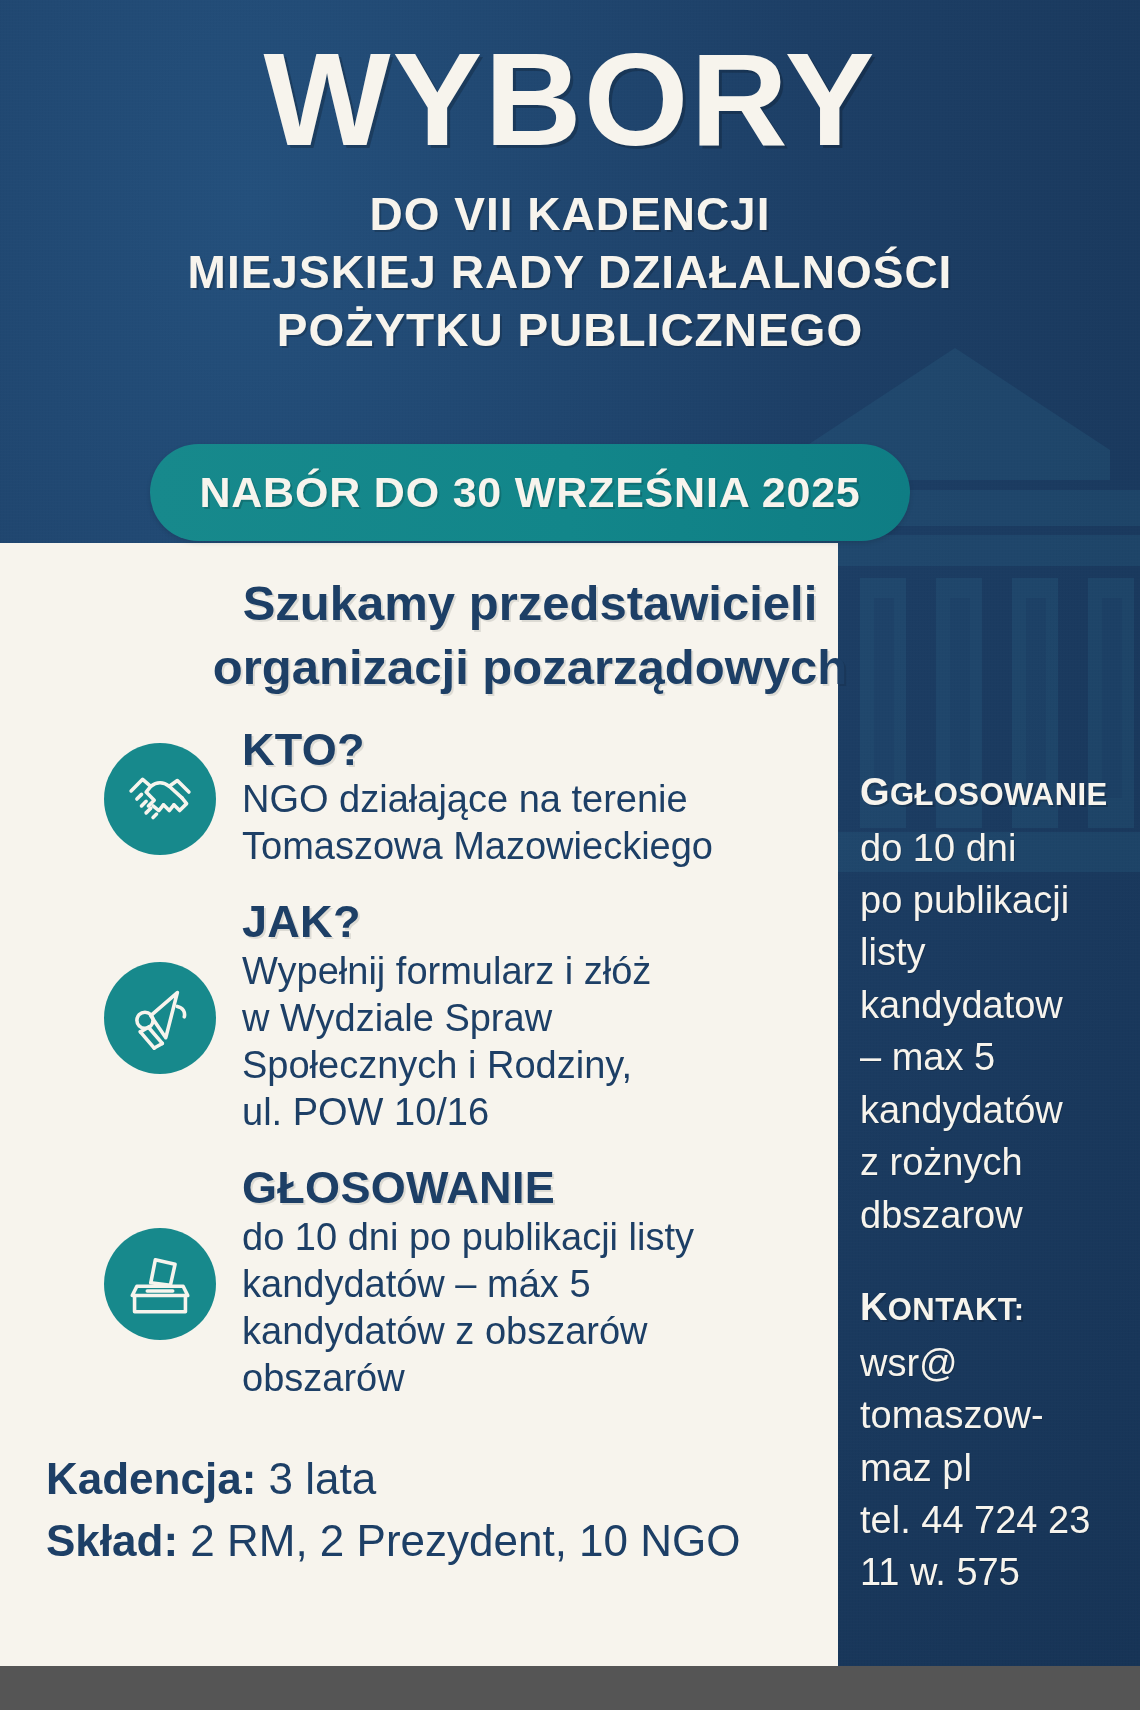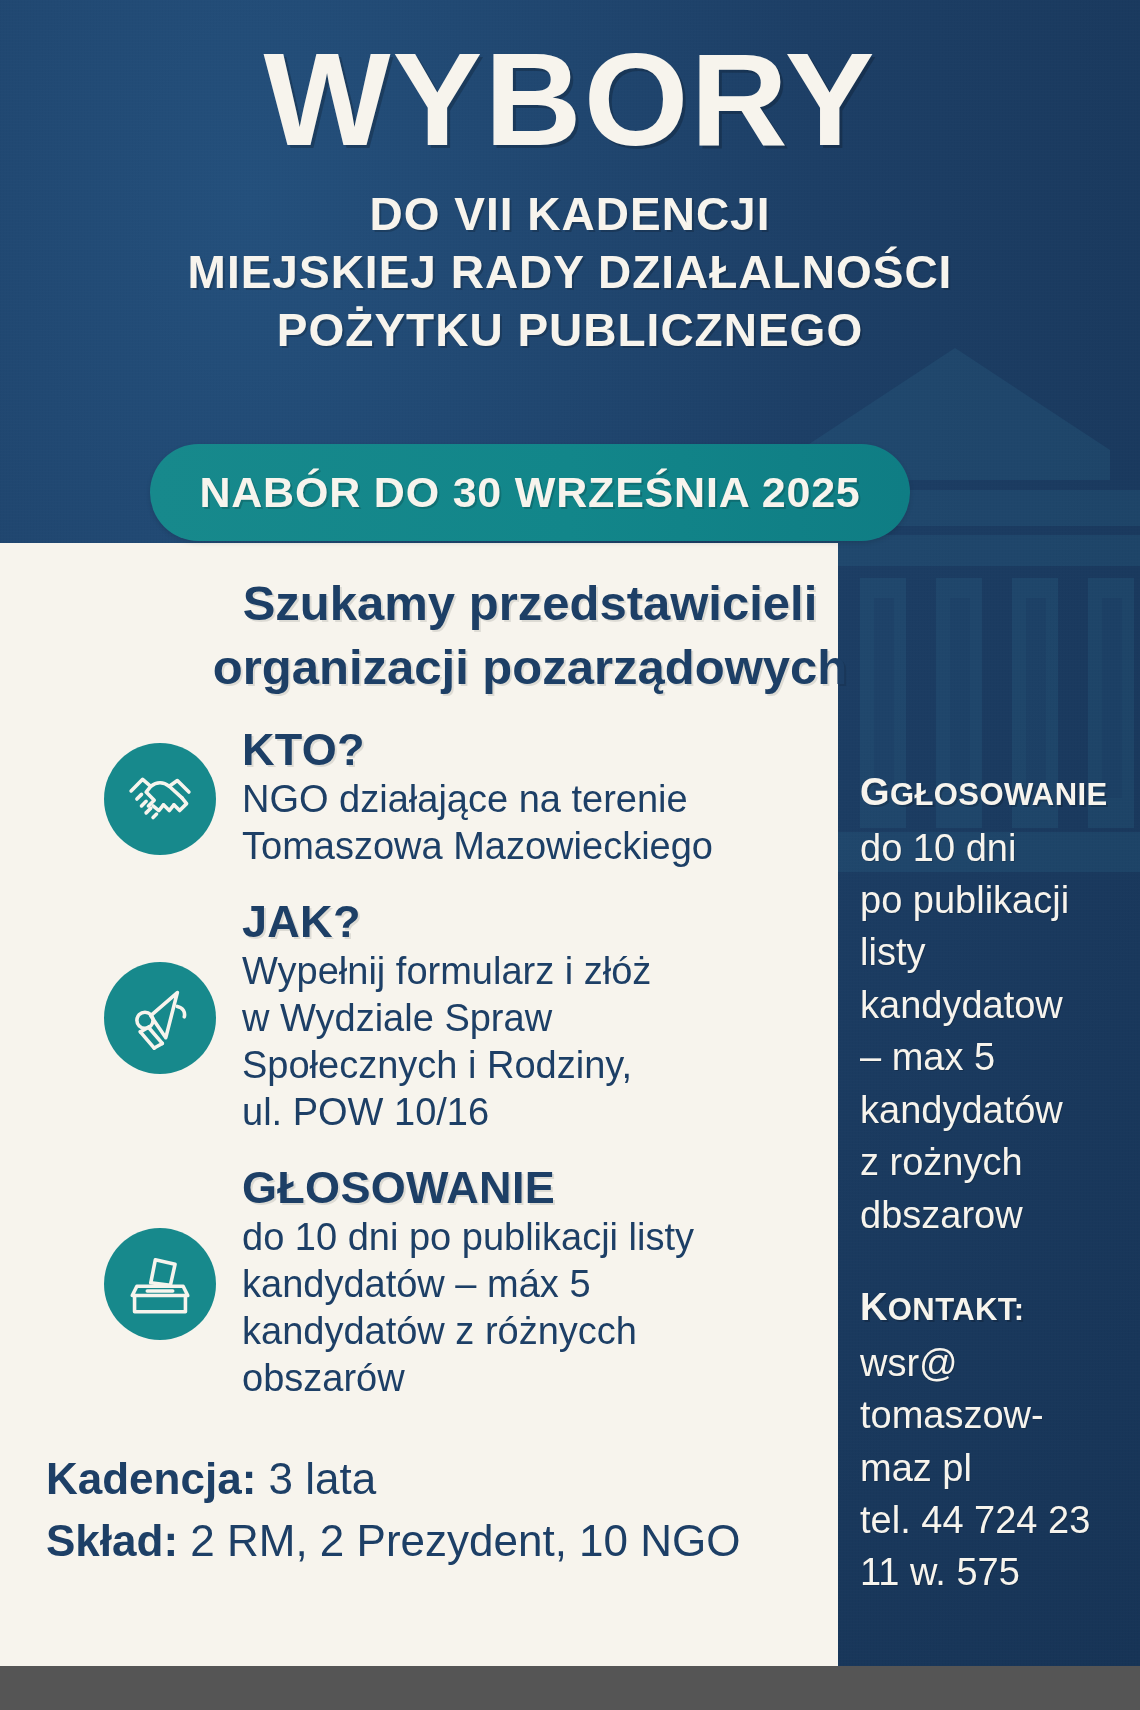--- a/index.html
+++ b/index.html
@@ -313,21 +313,21 @@
           <path d="M12 34 L52 34 L56 42 L8 42 Z"></path>
           <path d="M10 42 L10 56 L54 56 L54 42"></path>
           <path d="M21 38 L43 38"></path>
         </svg>
       </div>
       <div class="feature-body">
         <div class="feature-title">GŁOSOWANIE</div>
         <div class="feature-text">
           <span>do 10 dni po publikacji listy</span>
           <span>kandydatów – máx 5</span>
-          <span>kandydatów z różnycch</span>
+          <span>kandydatów z obszarów</span>
           <span>obszarów</span>
         </div>
       </div>
     </div>
 
   </div>
 
   <div class="footnotes">
     <div class="footnote">
       <b>Kadencja:</b><span> 3 lata</span>

